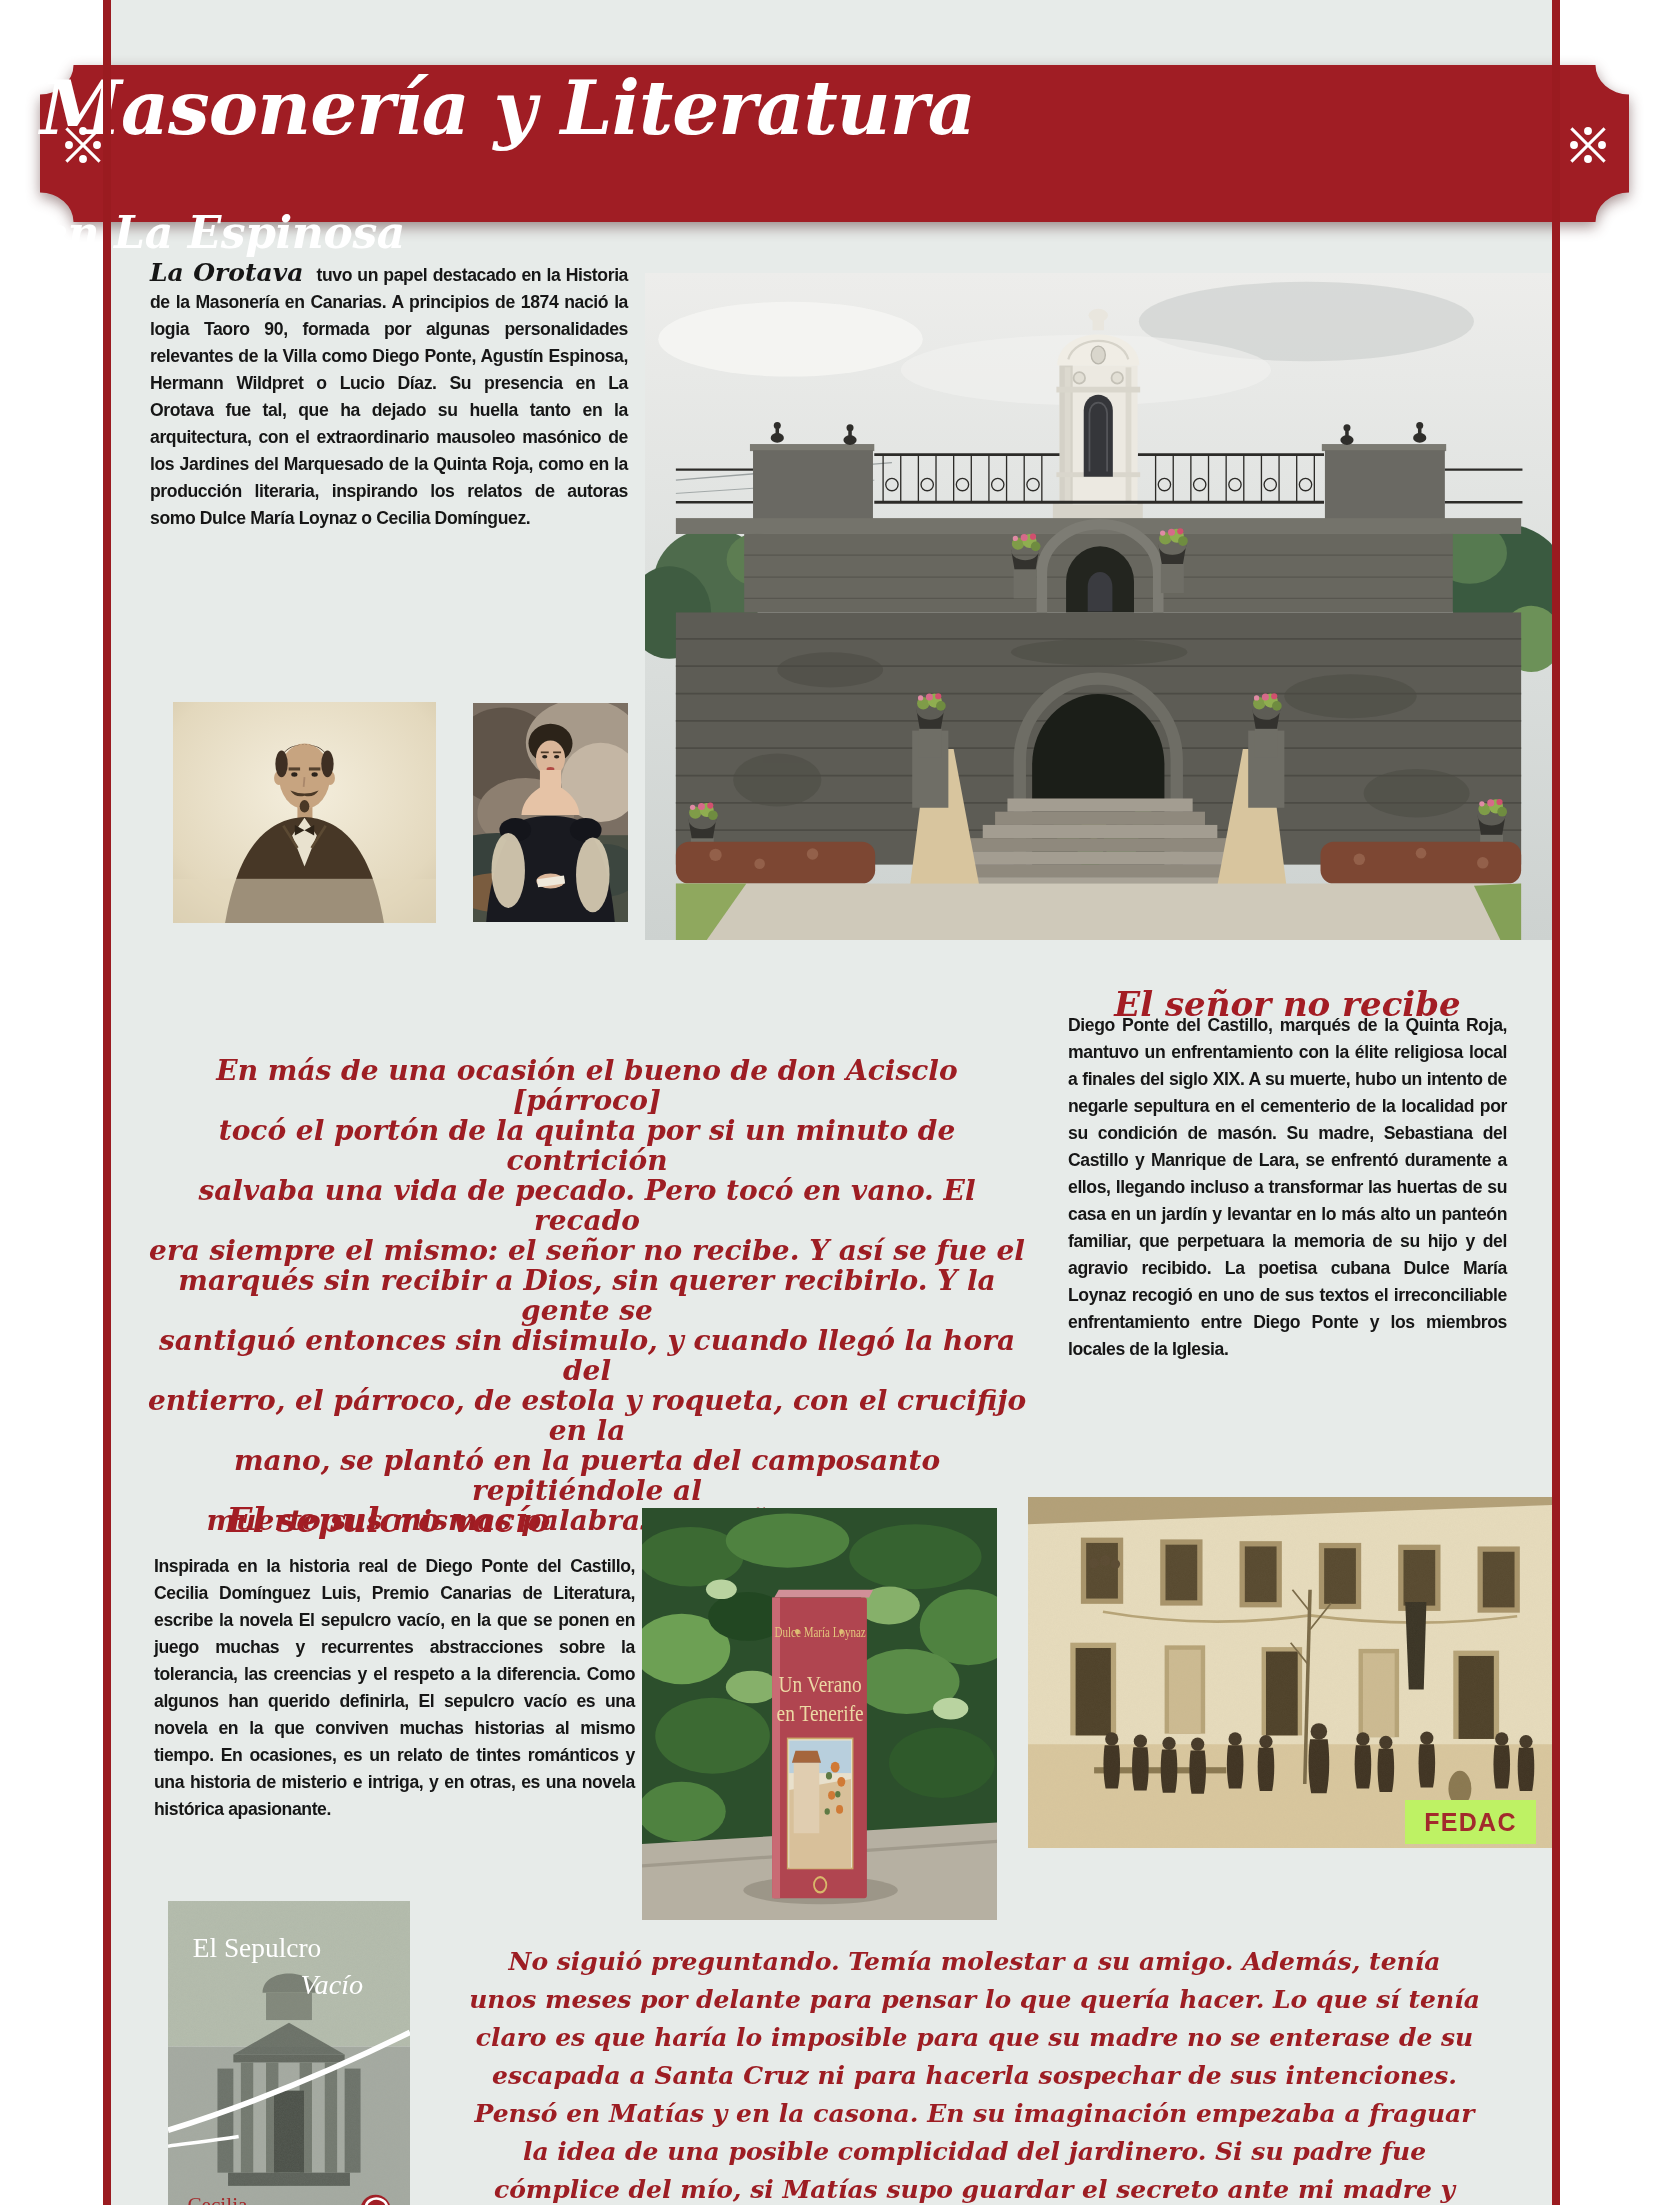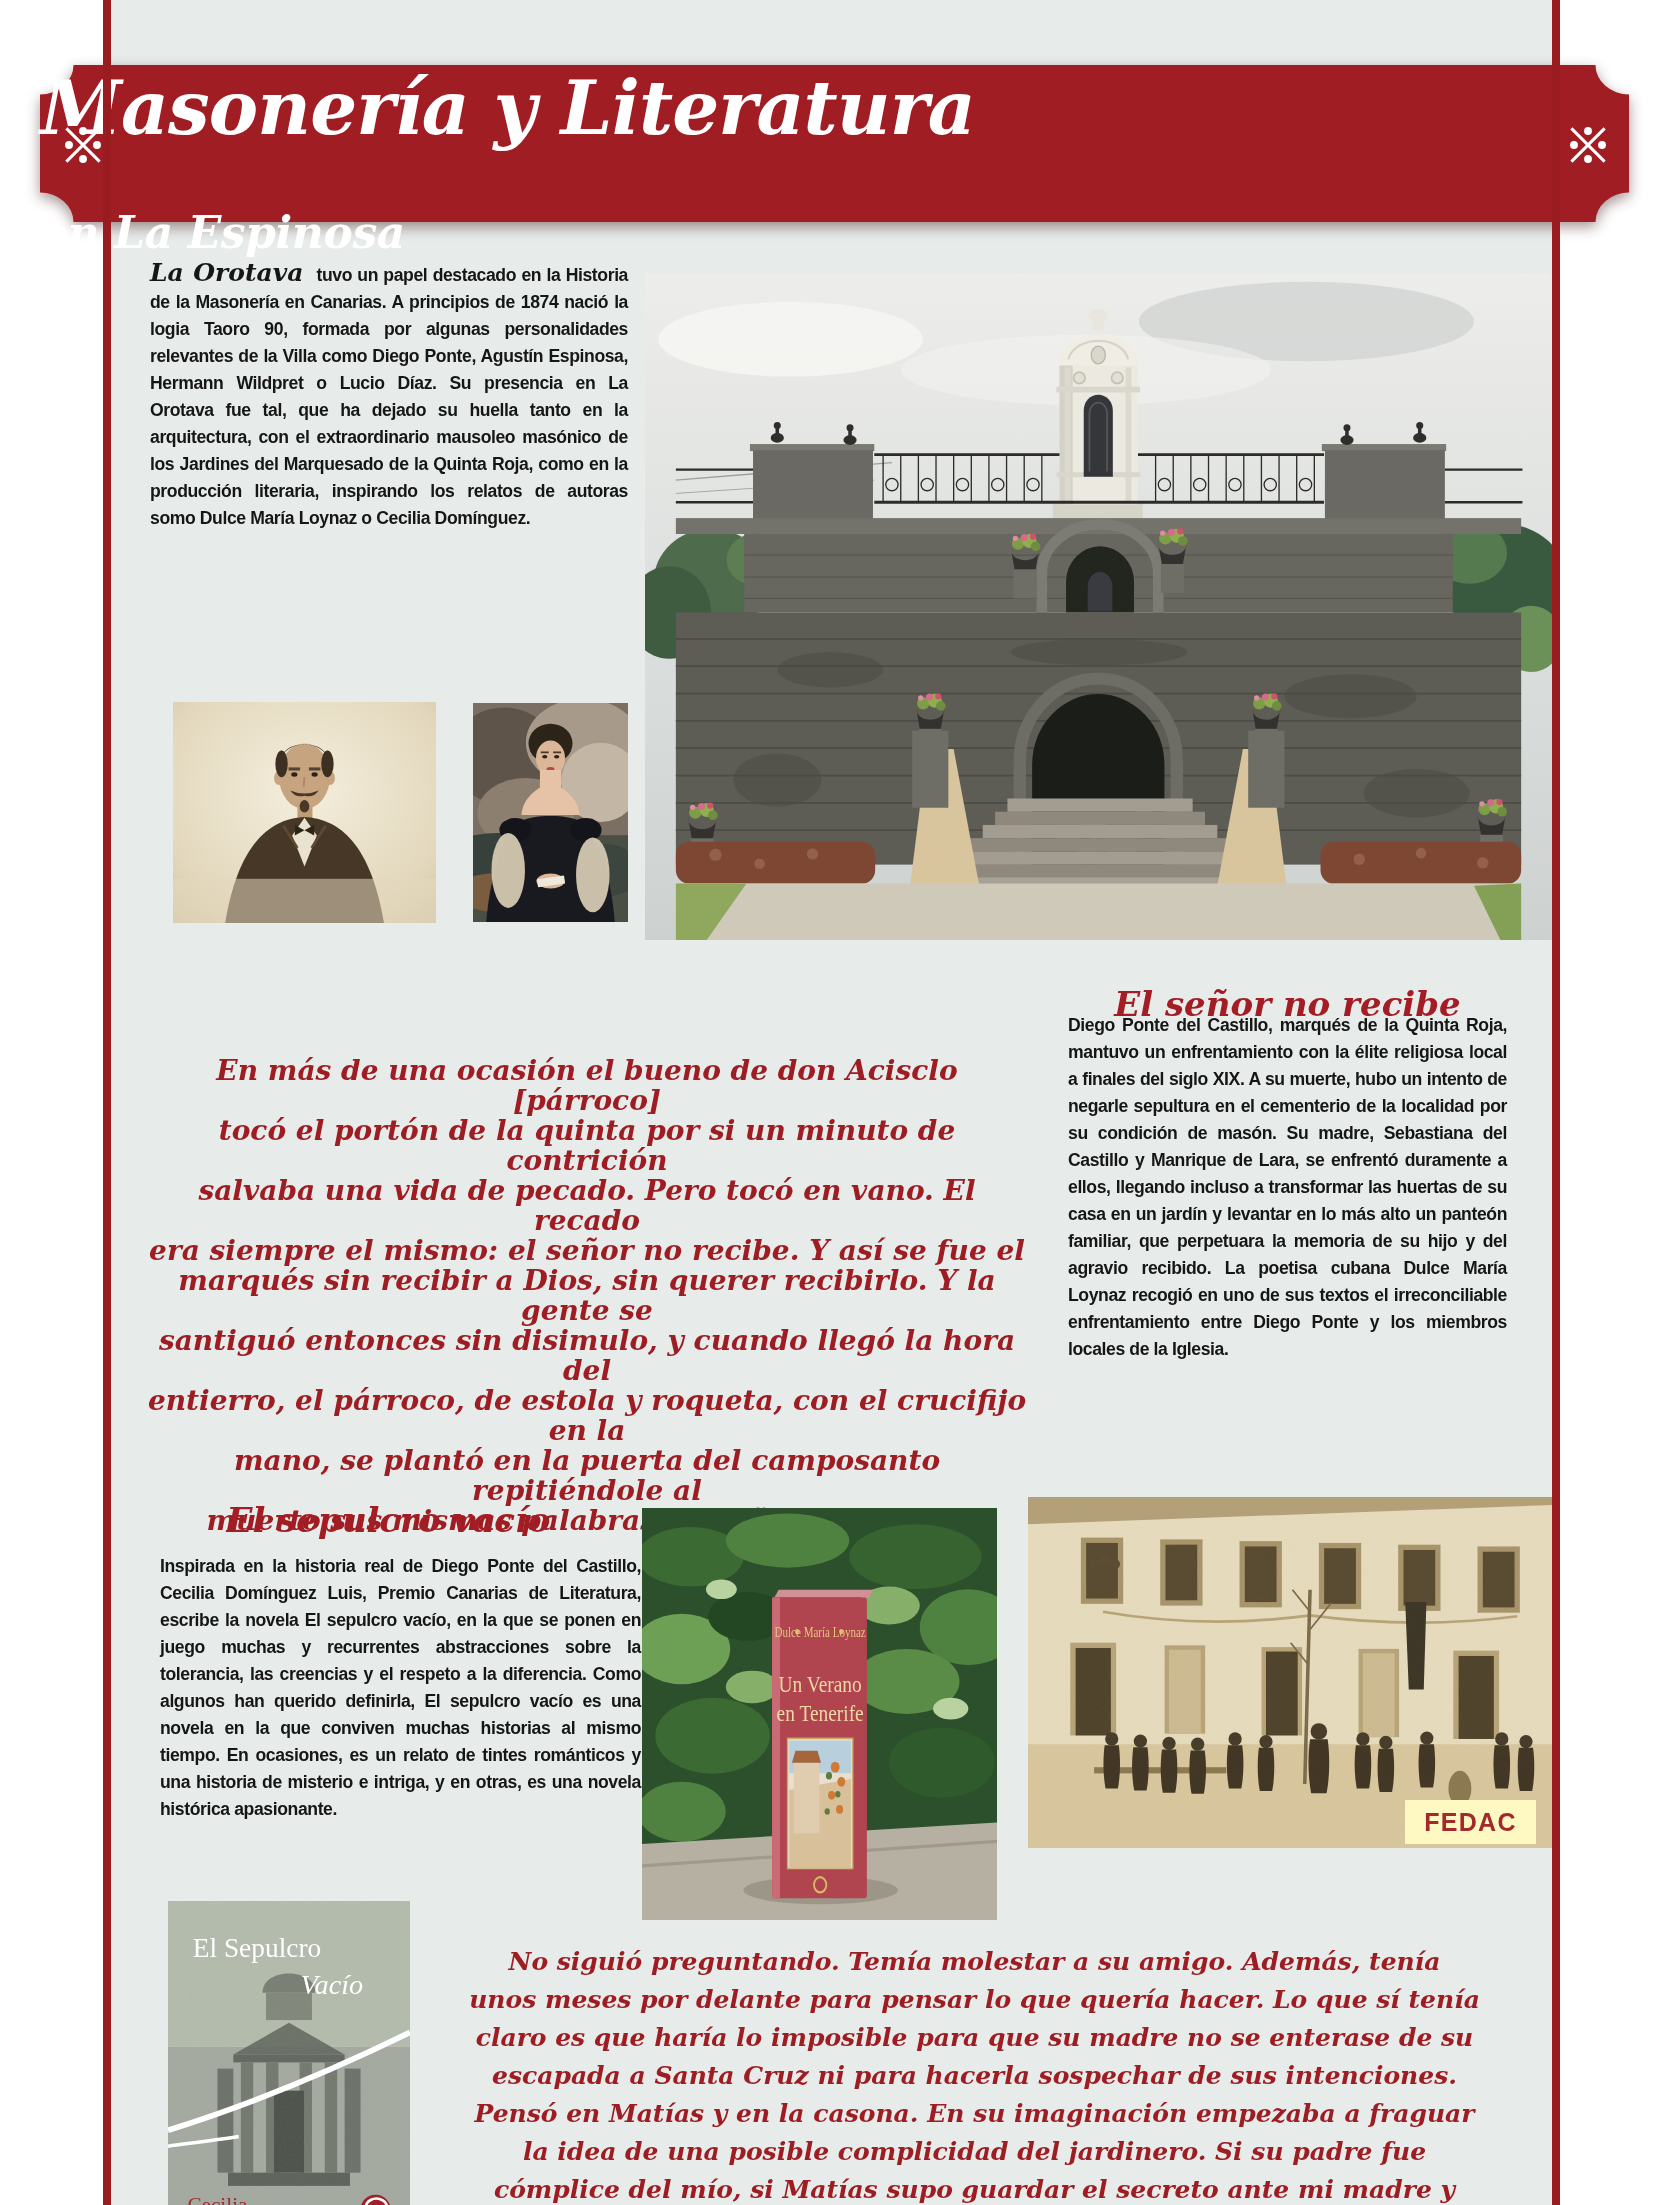--- a/index.html
+++ b/index.html
@@ -33,33 +33,33 @@
   .script-quote { font-family:"DejaVu Serif", serif; font-style:italic; font-weight:700;
                   color:#9d1d23; text-align:center; white-space:pre-line; }
   .quote1 { position:absolute; left:146px; top:1056px; width:882px; font-size:28px; line-height:30px; }
   .quote2 { position:absolute; left:419px; top:1943px; width:1111px; font-size:25px; line-height:38px; }
 
   .section-title { font-family:"DejaVu Serif", serif; font-style:italic; font-weight:700;
                    font-size:34px; color:#a31d24; text-align:center;margin-top:6px; }
   .senor-title { position:absolute; left:1068px; top:978px; width:439px; }
   .senor-body  { position:absolute; left:1068px; top:1012px; width:439px; }
   .sep-title   { position:absolute; left:146px;  top:1494px; width:485px; }
-  .sep-body    { position:absolute; left:160px;  top:1553px; width:481px; }
+  .sep-body    { position:absolute; left:154px;  top:1553px; width:481px; }
 
   
   .ph { position:absolute; overflow:hidden; }
   .ph svg { display:block; width:100%; height:100%; }
   .ph-mausoleum { left:645px; top:273px;  width:907px; height:667px; }
   .ph-man       { left:173px;  top:702px; width:263px;  height:221px; }
   .ph-woman     { left:473px; top:703px; width:155px;  height:219px; }
   .ph-book      { left:642px; top:1508px; width:355px;  height:412px; }
   .ph-fedac     { left:1028px; top:1497px; width:524px; height:351px; }
   .ph-cover     { left:168px;  top:1901px; width:242px;  height:355px; }
 
-  .fedac-label { position:absolute; left:1405px; top:1800px; width:131px; height:44px; background:#fef9c3;
+  .fedac-label { position:absolute; left:1405px; top:1800px; width:131px; height:44px; background:#bef264;
                  display:flex; align-items:center; justify-content:center;
                  font-weight:700; font-size:25px; letter-spacing:1.3px; color:#a22a2c; }
 </style>
 </head>
 <body>
 
 <div class="page">
 
   <div class="content-bg"></div>
 

